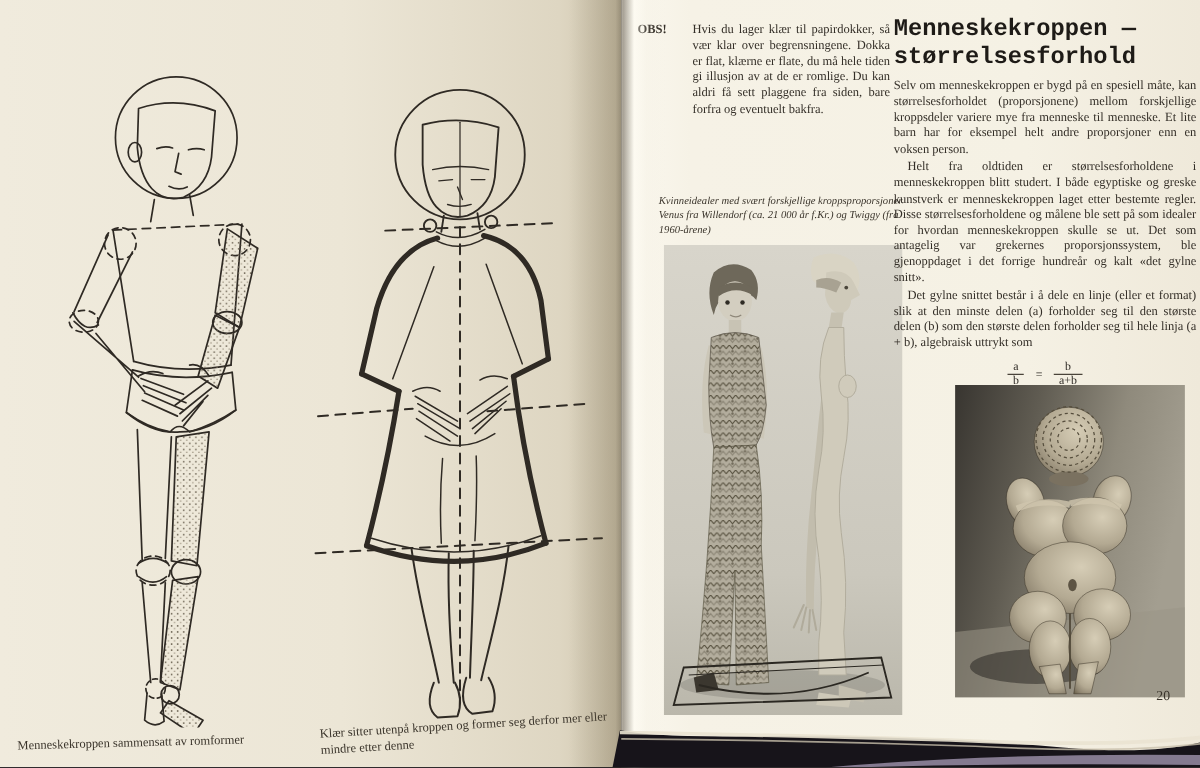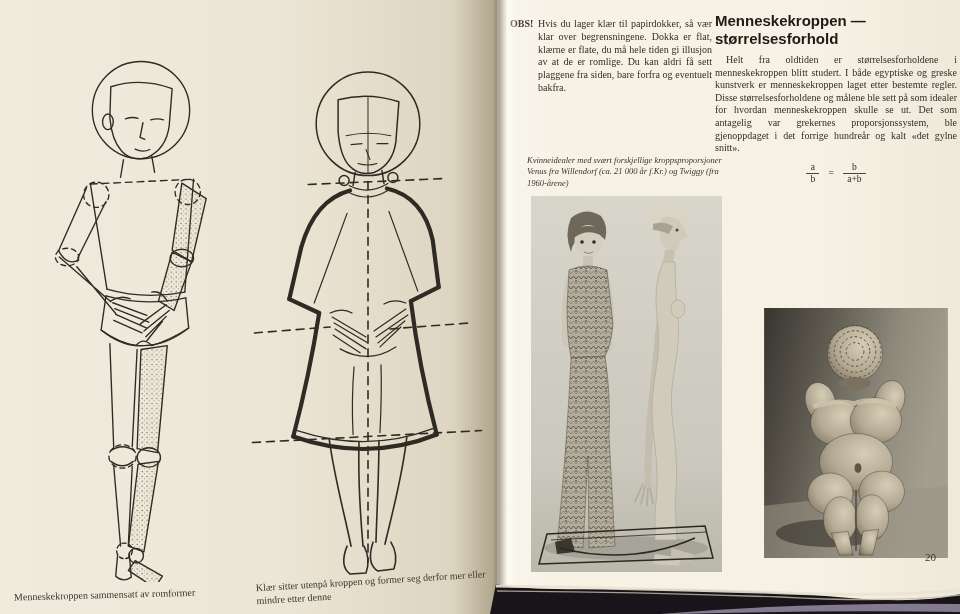--- a/index.html
+++ b/index.html
@@ -14,28 +14,28 @@
     background:linear-gradient(90deg,rgba(90,75,50,0) 0%,rgba(95,80,55,.25) 48%,rgba(55,45,30,.42) 56%,
       rgba(255,253,244,.55) 67%,rgba(240,235,220,.12) 80%,rgba(0,0,0,0) 100%);}
   svg{display:block;}
   .fig1{position:absolute;left:16px;top:42px;}
   .fig2{position:absolute;left:250px;top:52px;}
   .cap{position:absolute;font-size:10px;line-height:1.25;color:#3a342b;}
   .cap-left{left:14px;top:588px;width:270px;transform:rotate(-1.5deg);}
   .cap-mid{left:256px;top:575px;width:238px;transform:rotate(-3.5deg);}
   .obs{position:absolute;left:13px;top:18px;width:202px;font-size:10px;line-height:1.28;text-align:justify;}
   .obs-label{position:absolute;left:0;top:0;font-weight:bold;}
-  .obs p{margin:0 0 0 28px;}
+  .obs p{margin:0 0 0 44px;}
   .obs p.p2{text-indent:11px;}
   .photo-caption{position:absolute;left:30px;top:155px;width:200px;font-size:8.5px;
     font-style:italic;line-height:1.35;color:#3a342b;}
   .photo-twiggy{position:absolute;left:34px;top:196px;}
   .article{position:absolute;left:218px;top:12px;width:242px;}
-  .article h1{margin:0 0 7px 0;font-family:Liberation Sans, sans-serif;font-weight:bold;
-    font-size:15px;line-height:1.17;color:#1e1b17;}
+  .article h1{margin:0 0 7px 0;font-family:Liberation Mono, monospace;font-weight:bold;
+    font-size:19px;line-height:1.17;color:#1e1b17;}
   .article p{margin:0 0 2px 0;font-size:10px;line-height:12.6px;text-align:justify;}
   .article p.ind{text-indent:11px;}
   .formula{margin-top:7px;text-align:center;font-size:9.5px;color:#2e2a24;}
   .frac{display:inline-block;vertical-align:middle;text-align:center;}
   .frac span{display:block;padding:0 4px;line-height:1.15;}
   .frac .den{border-top:1px solid #4a443a;}
   .eq{display:inline-block;vertical-align:middle;margin:0 7px;}
   .photo-venus{position:absolute;left:266px;top:308px;}
   .page-number{position:absolute;left:428px;top:551px;font-size:11px;color:#3a342b;}
   .bottom-edge{position:absolute;left:0;top:0;pointer-events:none;}
@@ -205,21 +205,23 @@
       </g>
       <g stroke="#2b2822" fill="none" stroke-width="1.5">
         <path d="M16,338 L174,330 L182,362 L8,368 Z"></path>
         <path d="M28,352 Q100,370 164,342"></path>
         <path d="M20,344 L176,336" stroke-width="0.8"></path>
       </g>
     </svg>
 
     <div class="article">
       <h1>Menneskekroppen — størrelsesforhold</h1>
+      <p>Selv om menneskekroppen er bygd på en spesiell måte, kan størrelsesforholdet (proporsjonene) mellom forskjellige kroppsdeler variere mye fra menneske til menneske. Et lite barn har for eksempel helt andre proporsjoner enn en voksen person.</p>
       <p class="ind">Helt fra oldtiden er størrelsesforholdene i menneskekroppen blitt studert. I både egyptiske og greske kunstverk er menneskekroppen laget etter bestemte regler. Disse størrelsesforholdene og målene ble sett på som idealer for hvordan menneskekroppen skulle se ut. Det som antagelig var grekernes proporsjonssystem, ble gjenoppdaget i det forrige hundreår og kalt «det gylne snitt».</p>
+      <p class="ind">Det gylne snittet består i å dele en linje (eller et format) slik at den minste delen (a) forholder seg til den største delen (b) som den største delen forholder seg til hele linja (a + b), algebraisk uttrykt som</p>
       <div class="formula">
         <span class="frac">
           <span>a</span>
           <span class="den">b</span>
         </span>
         <span class="eq">=</span>
         <span class="frac">
           <span>b</span>
           <span class="den">a+b</span>
         </span>

